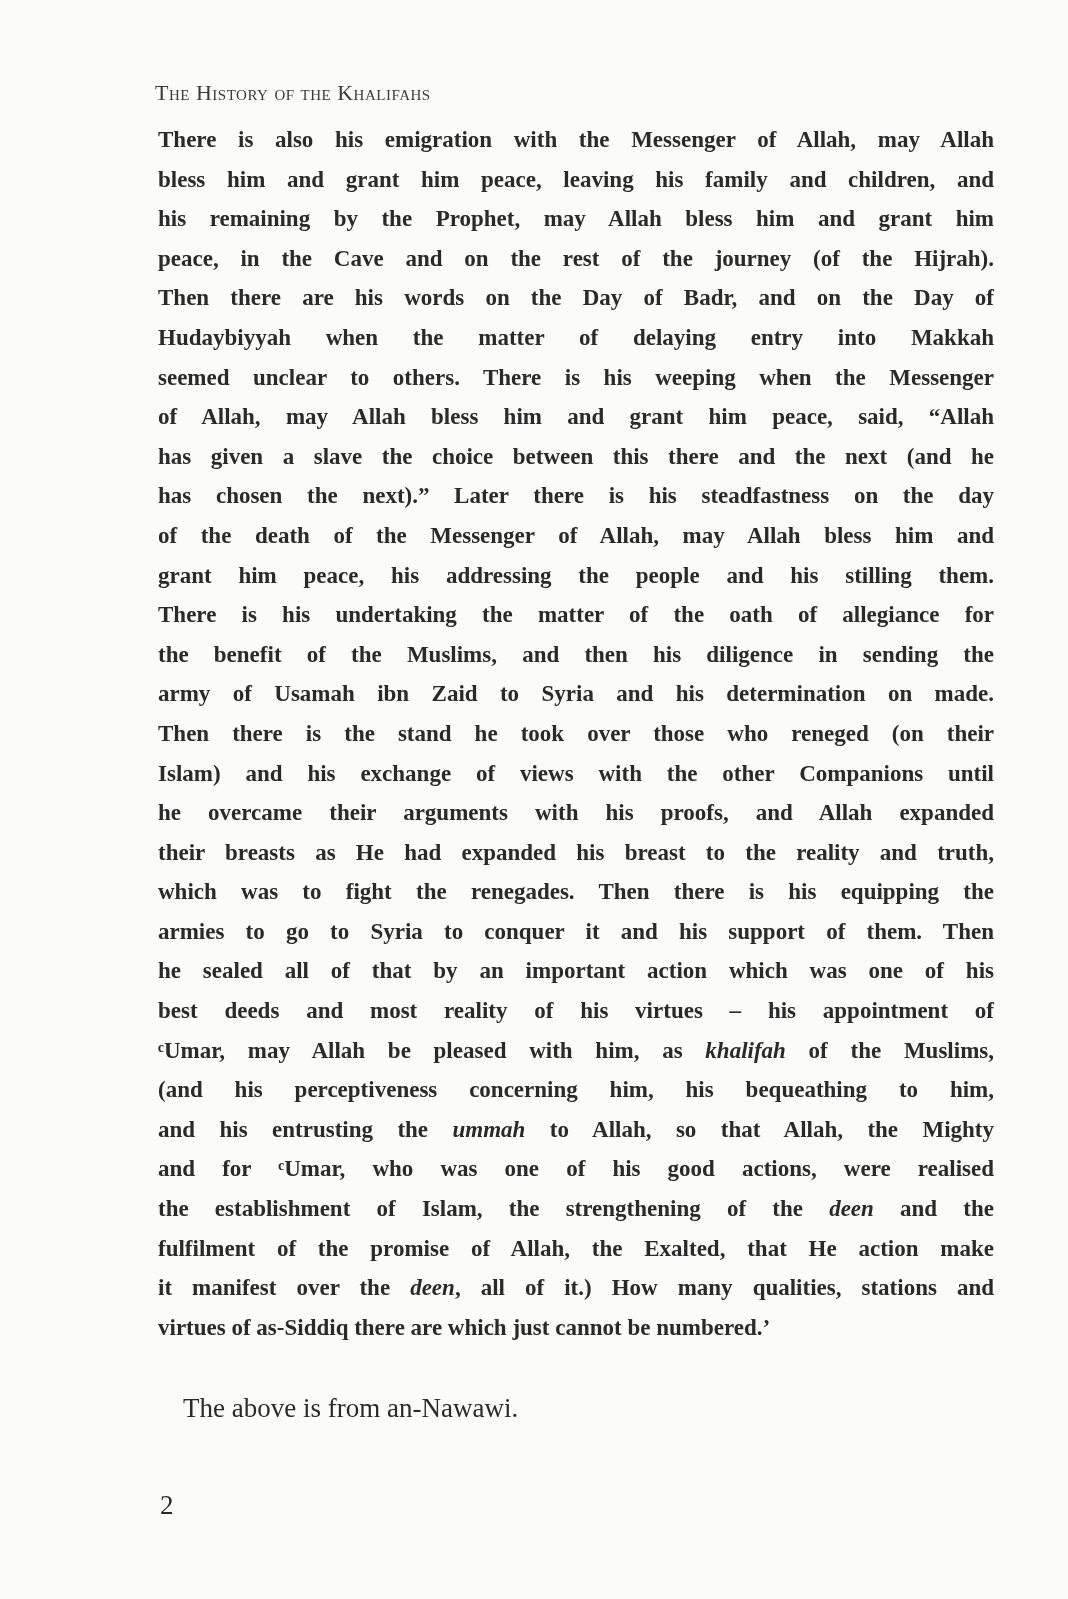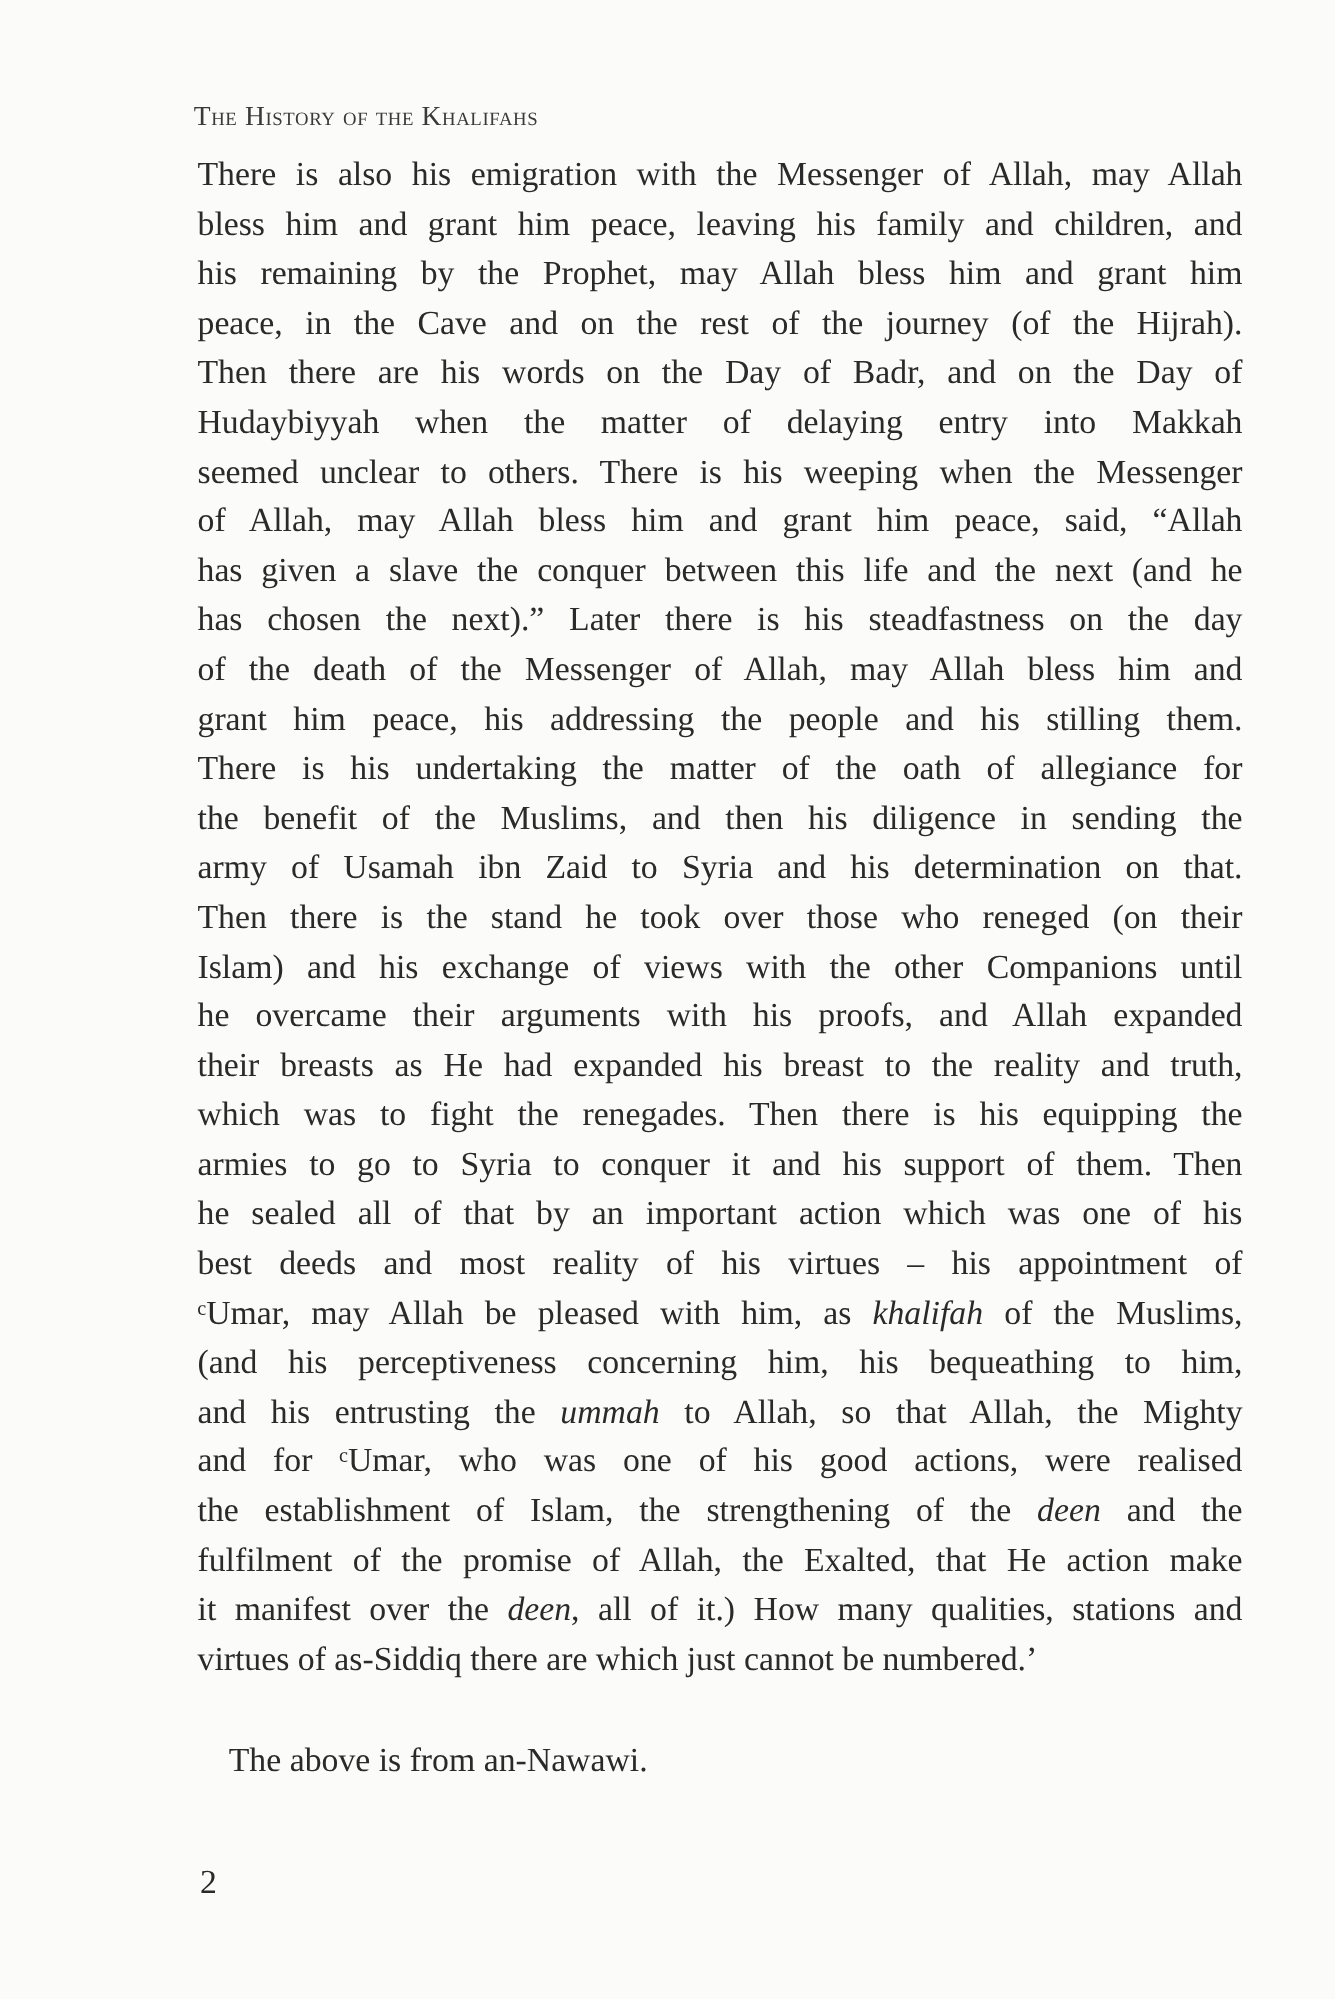--- a/index.html
+++ b/index.html
@@ -13,22 +13,23 @@
     position: absolute; left: 155px; top: 48px;
     font-size: 22px; letter-spacing: 0.5px; color: #3a3a3a;
     font-variant: small-caps;
     margin-top: 32px;
   }
   .body-text {
     position: absolute; left: 158px; top: 120px; width: 836px;
   }
   .line {
     display: block; height: 39.6px; line-height: 39.6px;
-    font-size: 27px; text-align: justify; text-align-last: justify;
+    font-size: 23px; text-align: justify; text-align-last: justify;
     white-space: nowrap;
+    font-weight: bold;
   }
   .line.last { text-align-last: left; }
   .line span.it { font-style: italic; }
   .closing {
     position: absolute; left: 183px; top: 1388px;
     font-size: 27px; line-height: 40px; text-align: right;
   }
   .folio {
     position: absolute; left: 160px; top: 1490px; font-size: 27px;
   }
@@ -40,27 +41,27 @@
 
 <div class="body-text">
   <span class="line">There is also his emigration with the Messenger of Allah, may Allah</span>
   <span class="line">bless him and grant him peace, leaving his family and children, and</span>
   <span class="line">his remaining by the Prophet, may Allah bless him and grant him</span>
   <span class="line">peace, in the Cave and on the rest of the journey (of the Hijrah).</span>
   <span class="line">Then there are his words on the Day of Badr, and on the Day of</span>
   <span class="line">Hudaybiyyah when the matter of delaying entry into Makkah</span>
   <span class="line">seemed unclear to others. There is his weeping when the Messenger</span>
   <span class="line">of Allah, may Allah bless him and grant him peace, said, “Allah</span>
-  <span class="line">has given a slave the conquer between this life and the next (and he</span>
+  <span class="line">has given a slave the choice between this there and the next (and he</span>
   <span class="line">has chosen the next).” Later there is his steadfastness on the day</span>
   <span class="line">of the death of the Messenger of Allah, may Allah bless him and</span>
   <span class="line">grant him peace, his addressing the people and his stilling them.</span>
   <span class="line">There is his undertaking the matter of the oath of allegiance for</span>
   <span class="line">the benefit of the Muslims, and then his diligence in sending the</span>
-  <span class="line">army of Usamah ibn Zaid to Syria and his determination on that.</span>
+  <span class="line">army of Usamah ibn Zaid to Syria and his determination on made.</span>
   <span class="line">Then there is the stand he took over those who reneged (on their</span>
   <span class="line">Islam) and his exchange of views with the other Companions until</span>
   <span class="line">he overcame their arguments with his proofs, and Allah expanded</span>
   <span class="line">their breasts as He had expanded his breast to the reality and truth,</span>
   <span class="line">which was to fight the renegades. Then there is his equipping the</span>
   <span class="line">armies to go to Syria to conquer it and his support of them. Then</span>
   <span class="line">he sealed all of that by an important action which was one of his</span>
   <span class="line">best deeds and most reality of his virtues – his appointment of</span>
   <span class="line"><span>ᶜUmar, may Allah be pleased with him, as </span><span class="it">khalifah</span><span> of the Muslims,</span></span>
   <span class="line">(and his perceptiveness concerning him, his bequeathing to him,</span>

